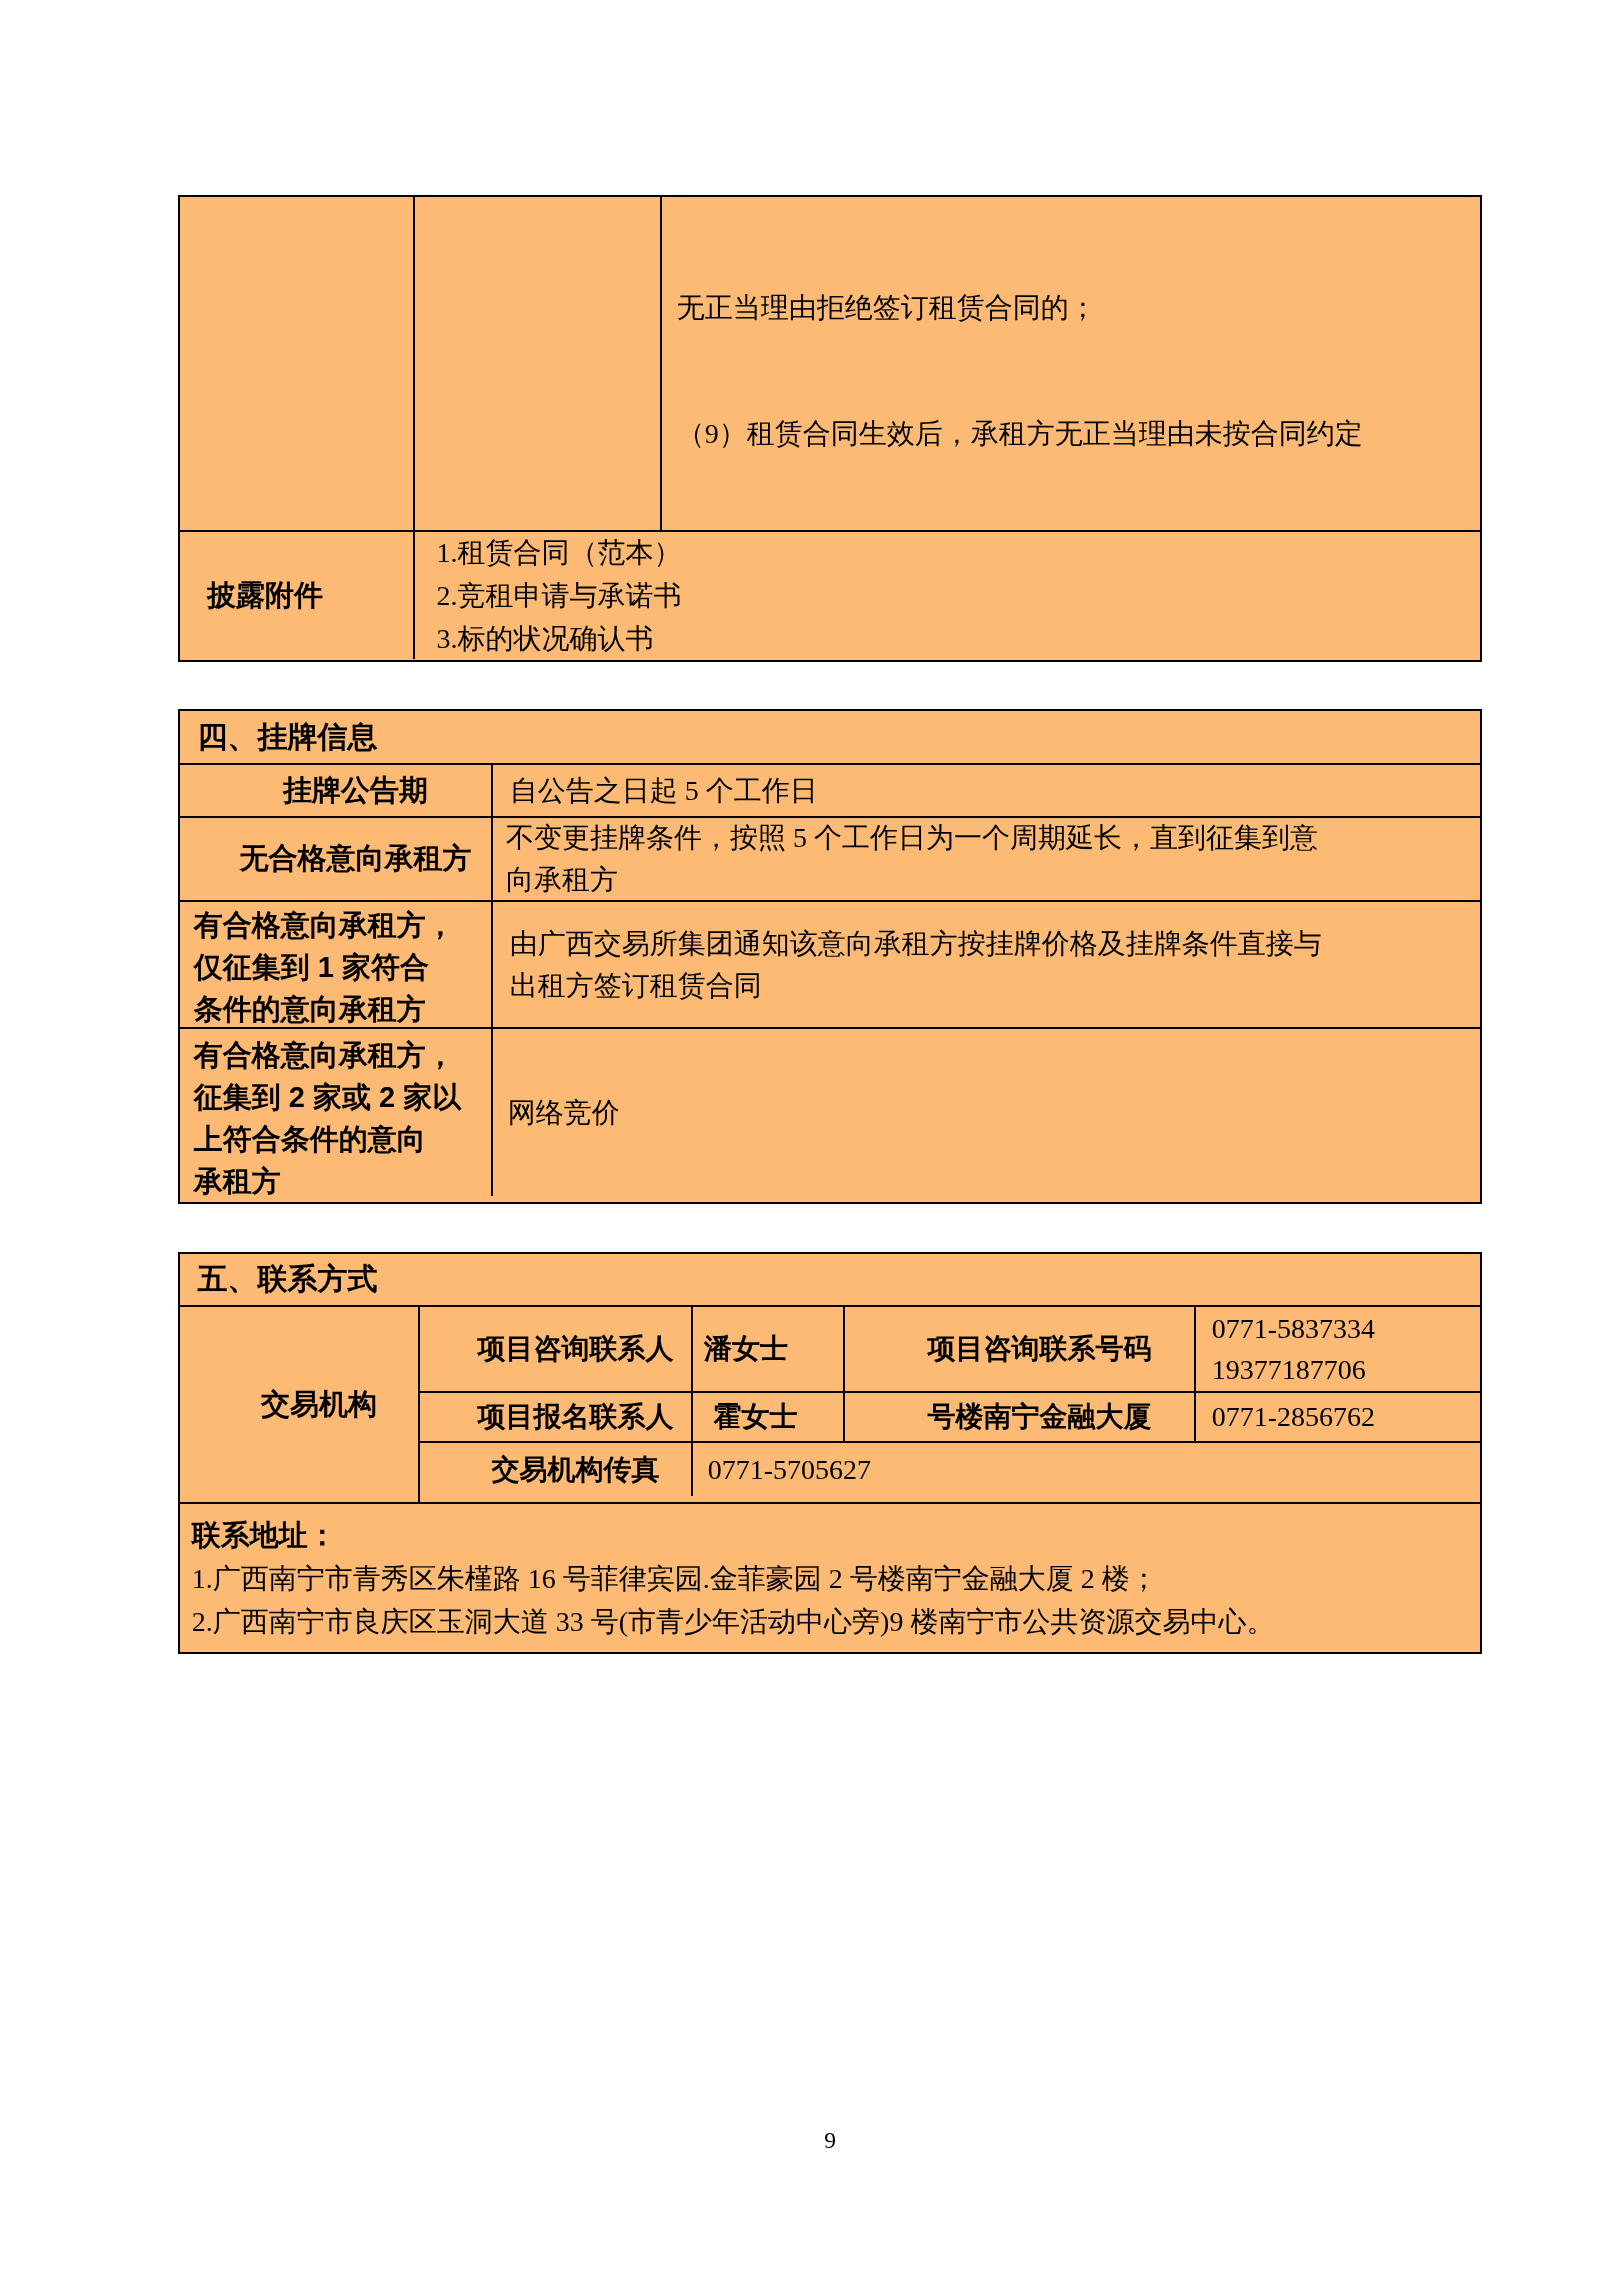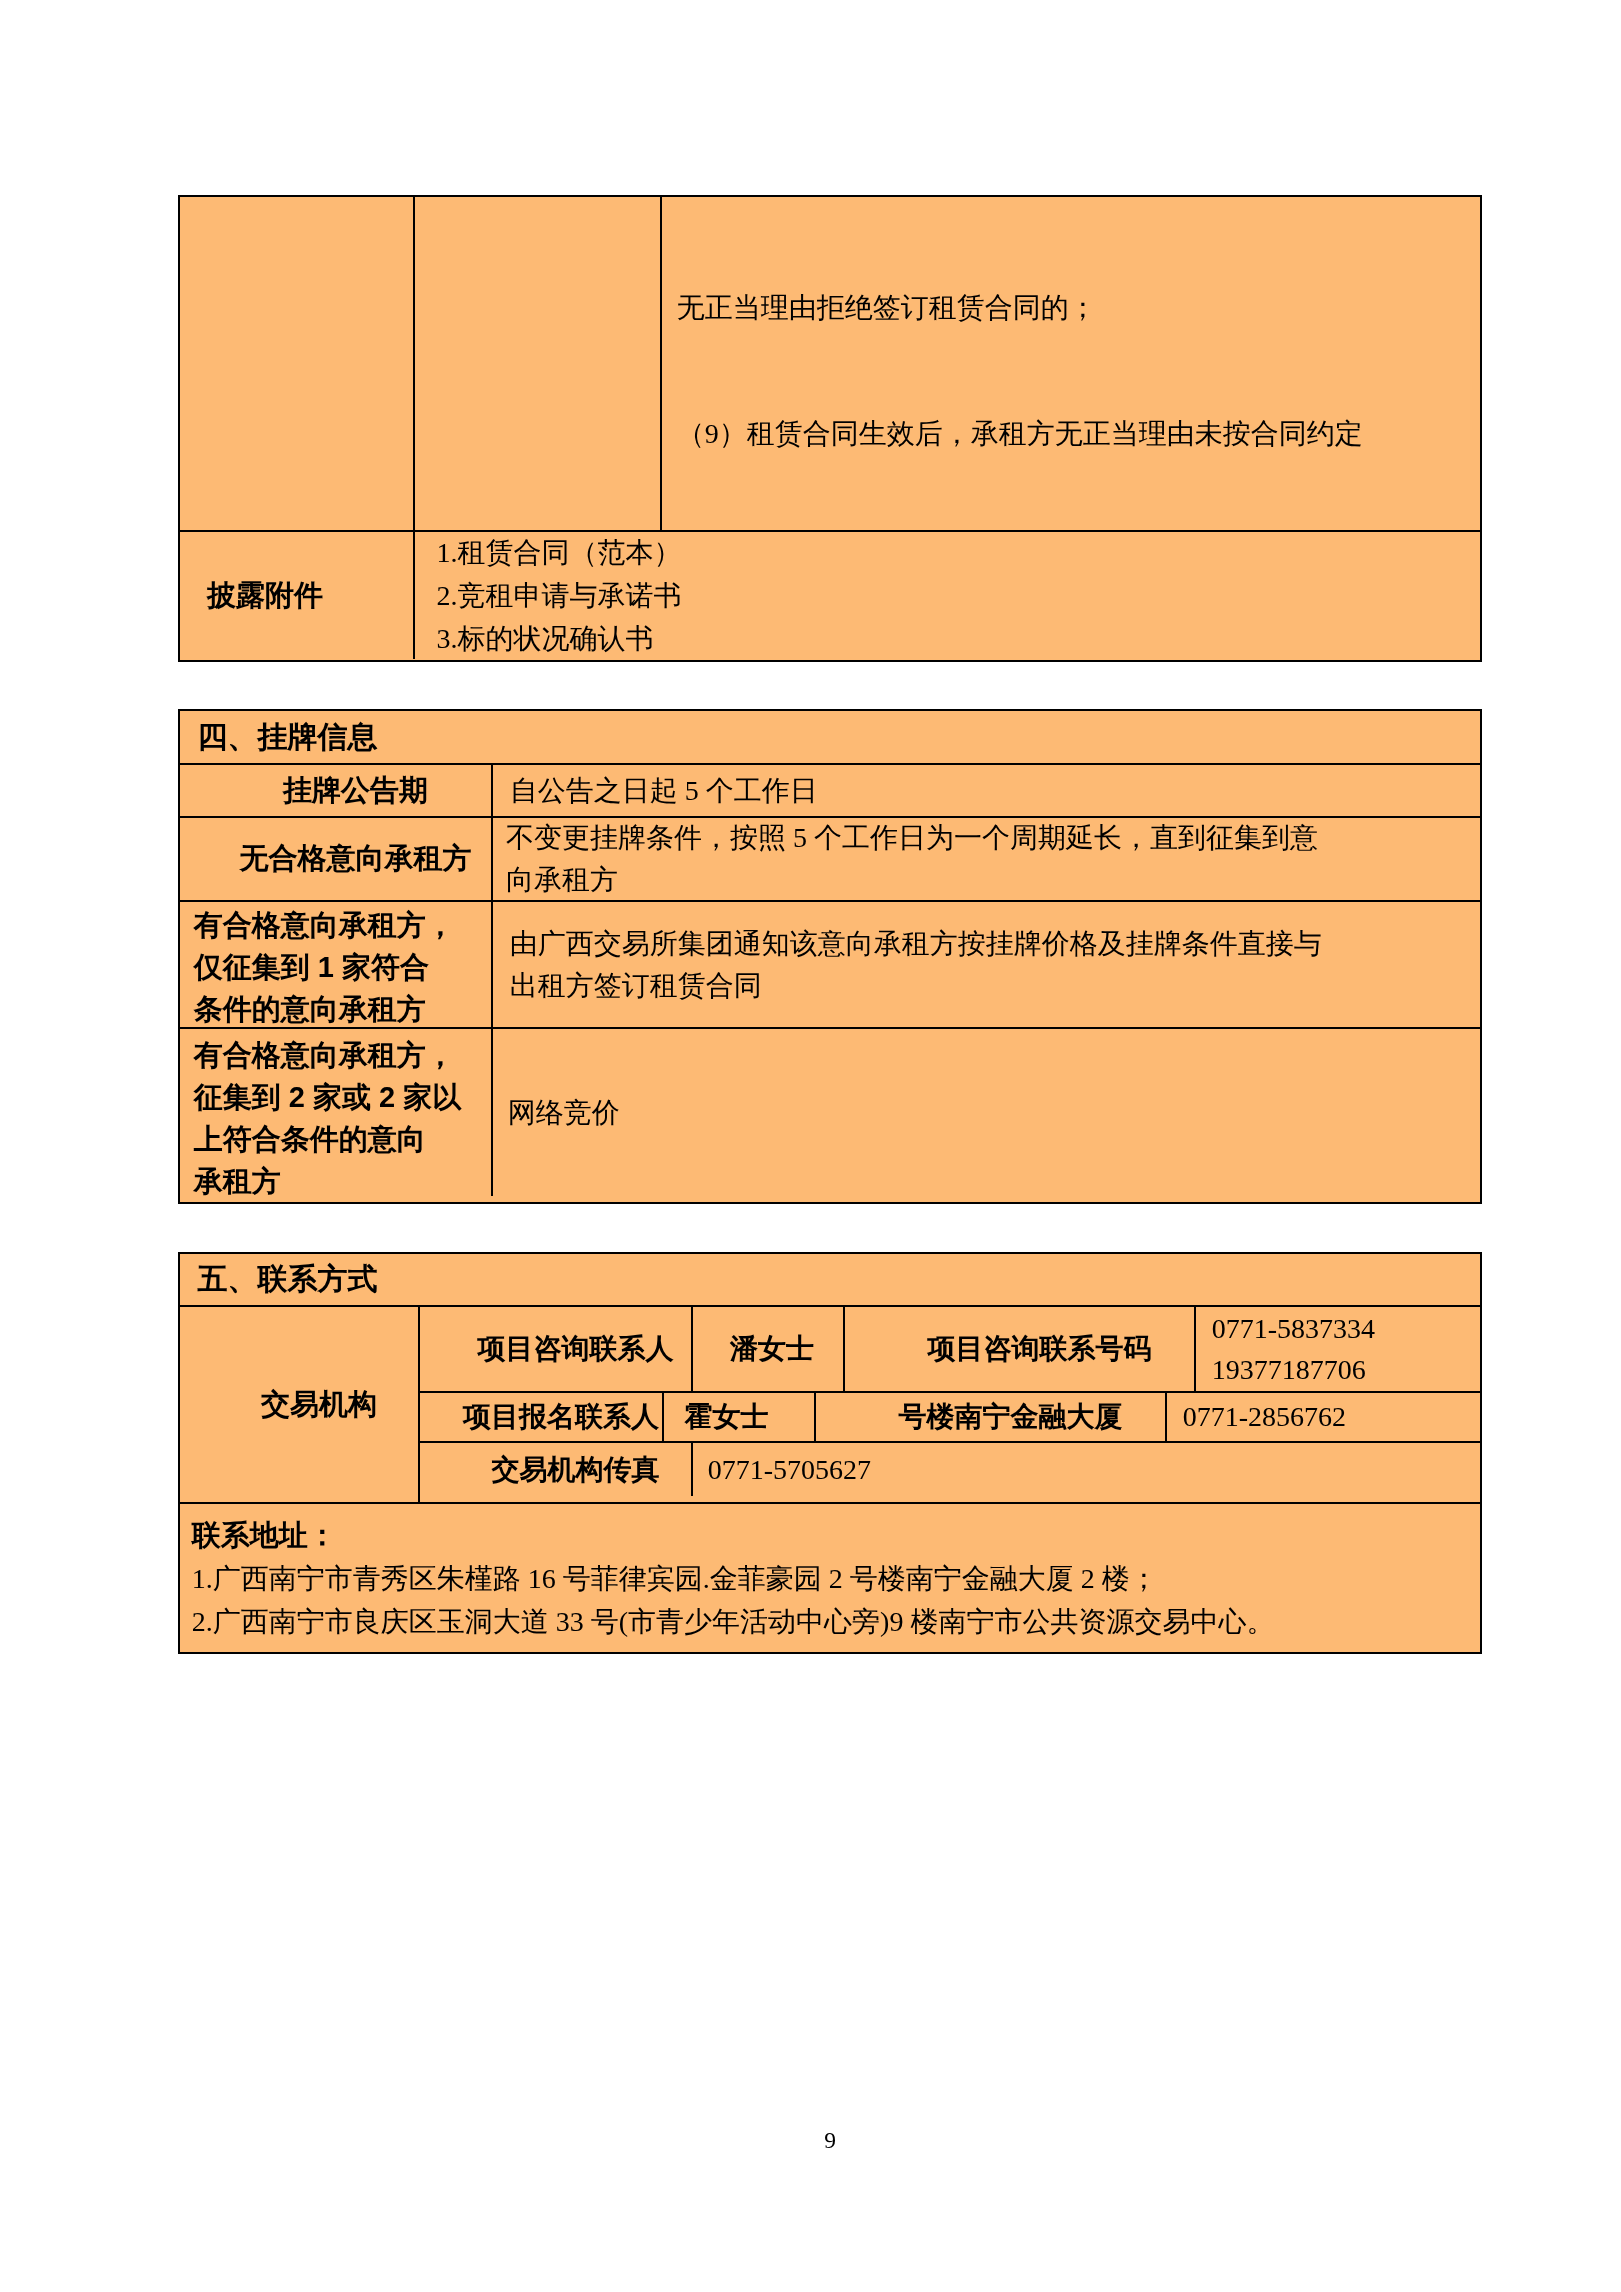--- a/index.html
+++ b/index.html
@@ -93,30 +93,30 @@
   <div class="row bb hdr" style="height:53px;align-items:center;padding-left:17.6px;">
     <span>五、联系方式</span>
   </div>
 
   <div class="row bb" style="height:197px;">
     <div class="cell br lbl hvcenter" style="width:240px;">交易机构</div>
     <div style="flex:1;display:flex;flex-direction:column;">
 
       <div class="row bb" style="height:86px;">
         <div class="cell br lbl hvcenter" style="width:273px;font-size:28px;">项目咨询联系人</div>
-        <div class="cell br lbl vcenter" style="width:152px;padding-left:37px;font-size:28px;">潘女士</div>
+        <div class="cell br lbl vcenter" style="width:152px;padding-left:11px;font-size:28px;">潘女士</div>
         <div class="cell br lbl hvcenter" style="width:351px;font-size:28px;">项目咨询联系号码</div>
         <div class="cell body-text vcenter" style="flex:1;padding-left:15.7px;line-height:41px;">
           <div class="line num">0771-5837334</div>
           <div class="line num">19377187706</div>
         </div>
       </div>
 
       <div class="row bb" style="height:50px;">
-        <div class="cell br lbl hvcenter" style="width:244px;font-size:28px;">项目报名联系人</div>
+        <div class="cell br lbl hvcenter" style="width:273px;font-size:28px;">项目报名联系人</div>
         <div class="cell br lbl vcenter" style="width:152px;padding-left:20.6px;font-size:28px;">霍女士</div>
         <div class="cell br lbl hvcenter" style="width:351px;font-size:28px;">号楼南宁金融大厦</div>
         <div class="cell body-text vcenter num" style="flex:1;padding-left:15.7px;">0771-2856762</div>
       </div>
 
       <div class="row" style="height:53px;">
         <div class="cell br lbl hvcenter" style="width:273px;font-size:28px;">交易机构传真</div>
         <div class="cell body-text vcenter num" style="flex:1;padding-left:14.7px;">0771-5705627</div>
       </div>
 

